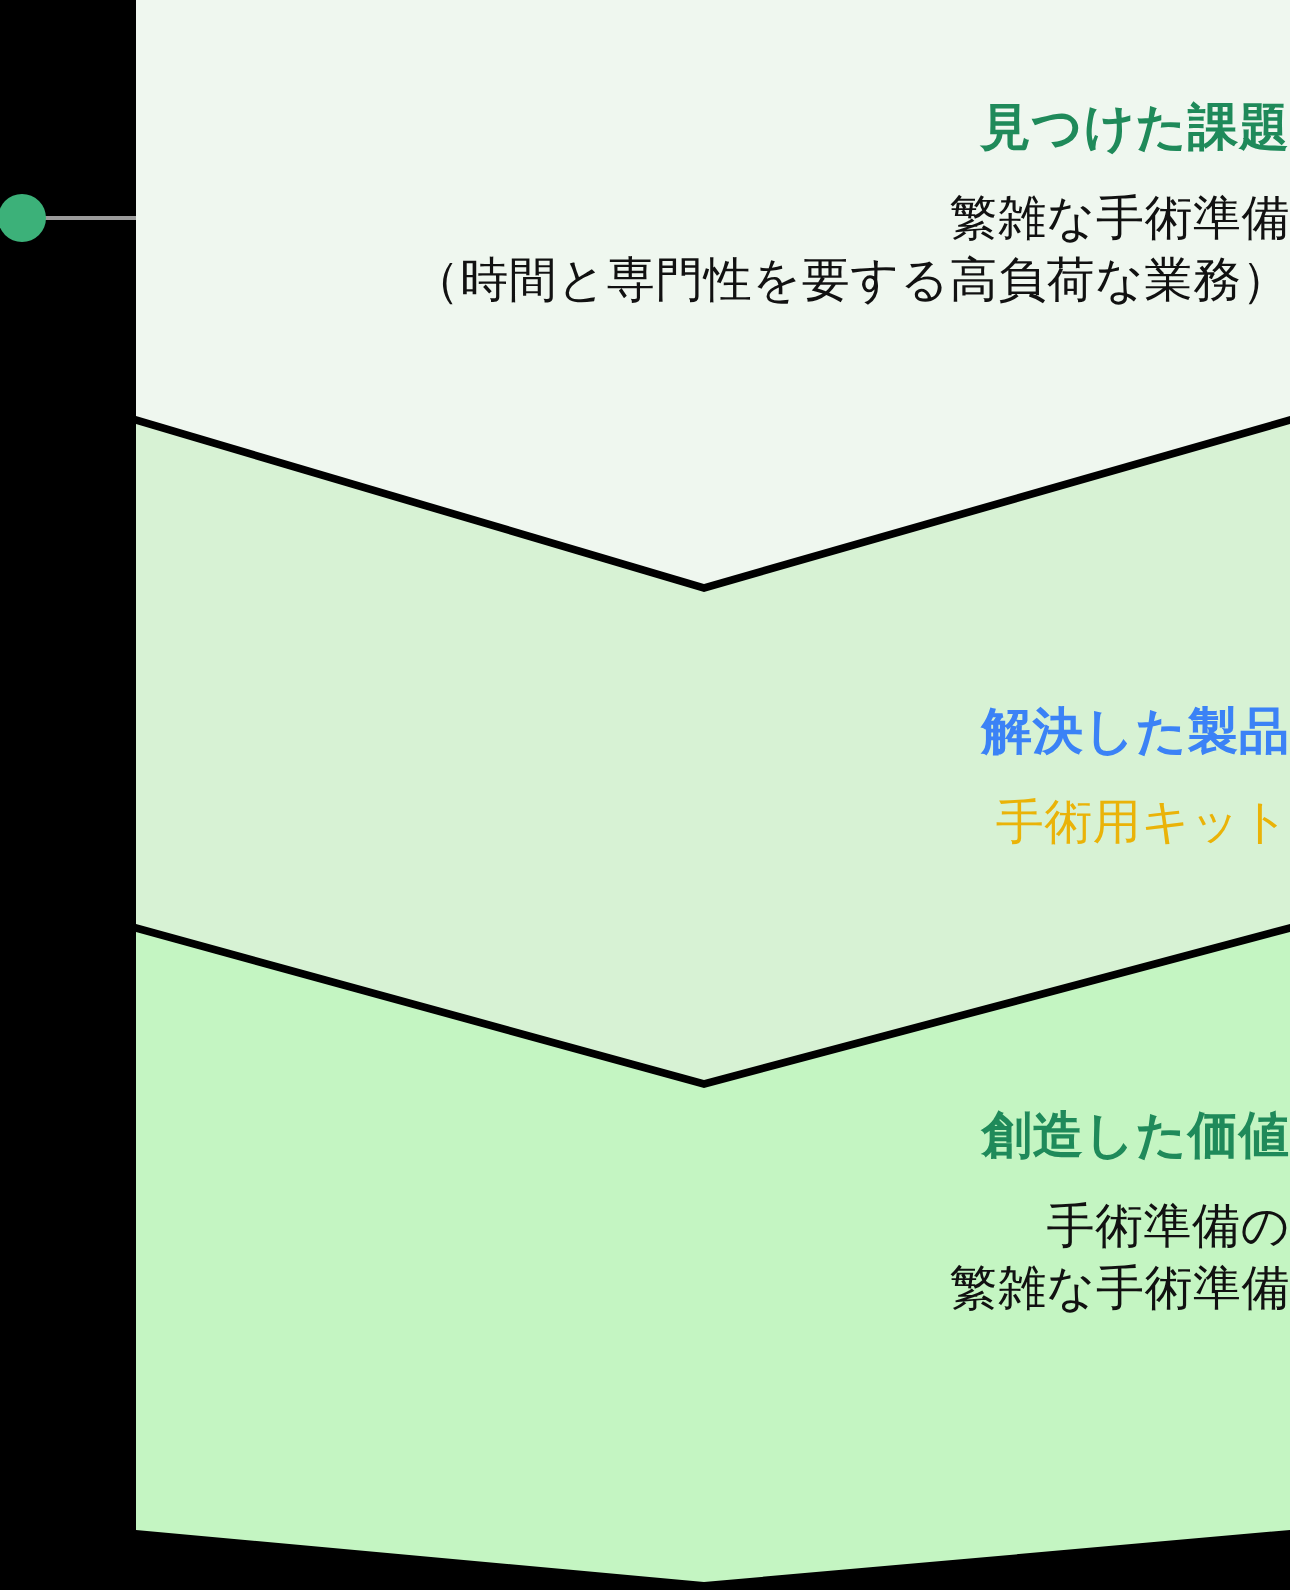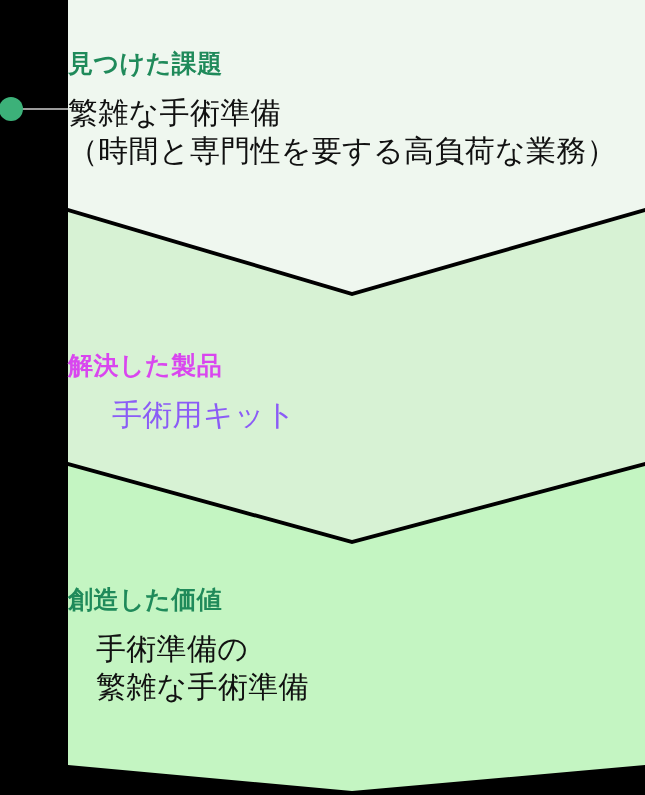--- a/index.html
+++ b/index.html
@@ -60,41 +60,41 @@
     display: block;
     width: 645px;
     height: 795px;
   }
 
   
   .step-text {
     position: absolute;
     left: 68px;
     width: 577px;
-    text-align: left;
+    text-align: right;
     line-height: 1.28;
   }
   .step-heading {
     font-size: 25px;
     font-weight: 700;
     letter-spacing: 0.02em;
     margin: 0 0 14px 0;
   }
   .step-body {
-    font-size: 30px;
+    font-size: 24px;
     font-weight: 500;
     color: #111111;
     margin: 0;
     letter-spacing: 0.01em;
   }
   .step-body .line { display: block; }
 
   #text-1 { top: 48px; }
   #text-2 { top: 350px; }
-  #text-3 { top: 584px; }
+  #text-3 { top: 552px; }
 </style>
 </head>
 <body>
 
 <div id="stage" style="background: rgb(0, 0, 0);">
 
   <div id="connector">
     <div class="connector-line" style="background: rgb(155, 155, 155);"></div>
     <div class="connector-dot" style="background: rgb(60, 177, 121);"></div>
   </div>
@@ -109,22 +109,22 @@
 
   <div class="step-text" id="text-1">
     <p class="step-heading" style="color: rgb(31, 138, 90);">見つけた課題</p>
     <p class="step-body" style="color: rgb(17, 17, 17);">
       <span class="line">繁雑な手術準備</span>
       <span class="line">（時間と専門性を要する高負荷な業務）</span>
     </p>
   </div>
 
   <div class="step-text" id="text-2">
-    <p class="step-heading" style="color: #d946ef;">解決した製品</p>
-    <p class="step-body" style="color: #8b5cf6; margin-left: 44px;">
+    <p class="step-heading" style="color: #3b82f6;">解決した製品</p>
+    <p class="step-body" style="color: #eab308; margin-left: 44px;">
       <span class="line">手術用キット</span>
     </p>
   </div>
 
   <div class="step-text" id="text-3">
     <p class="step-heading" style="color: rgb(31, 138, 90);">創造した価値</p>
     <p class="step-body" style="color: rgb(17, 17, 17); margin-left: 28px;">
       <span class="line">手術準備の</span>
       <span class="line">繁雑な手術準備</span>
     </p>

